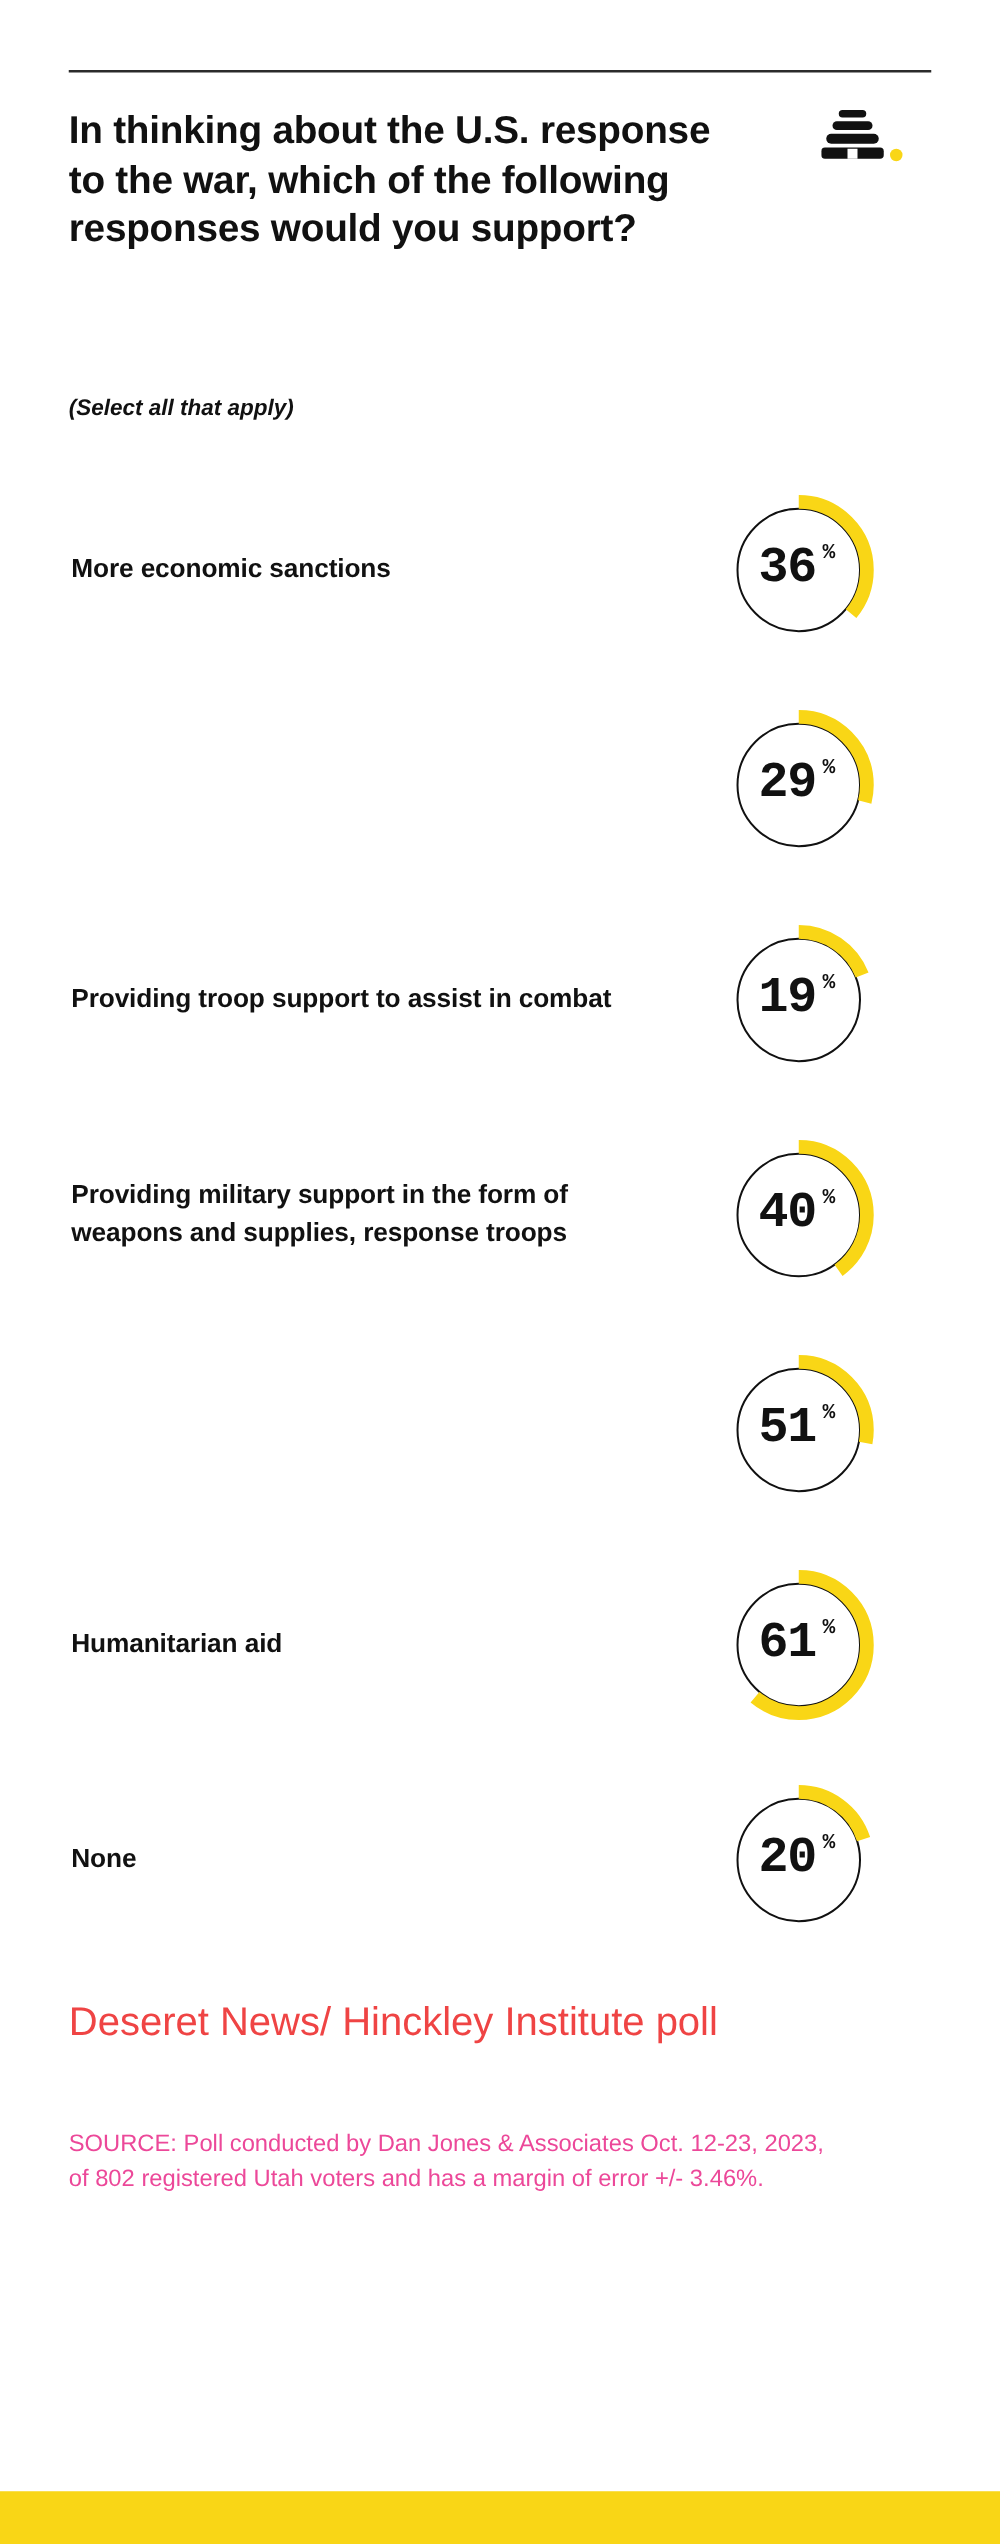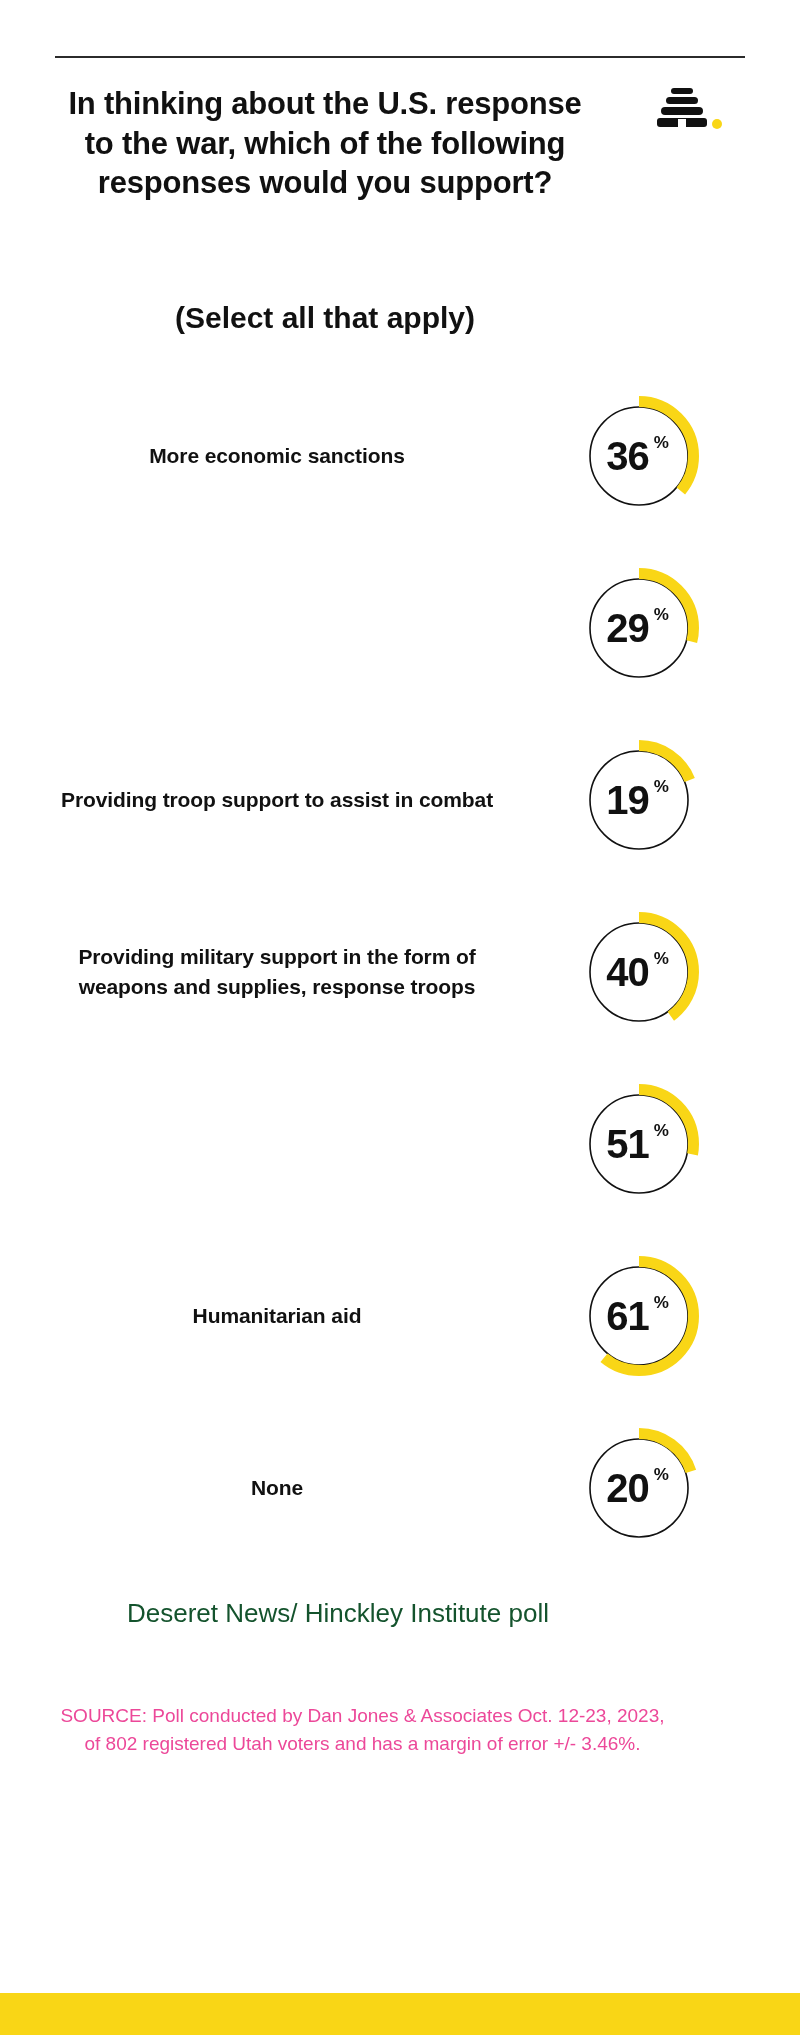--- a/index.html
+++ b/index.html
@@ -21,21 +21,20 @@
     width: 800px;
     height: 2035px;
     background: #ffffff;
   }
   .card {
     position: absolute;
     left: 55px;
     top: 0;
     width: 690px;
     height: 2035px;
-    text-align: center;
   }
   .top-rule {
     position: absolute;
     left: 0;
     top: 56px;
     width: 690px;
     height: 2px;
     background: #2b2b2b;
   }
   .headline {
@@ -45,26 +44,27 @@
     width: 540px;
     font-size: 31px;
     line-height: 1.28;
     font-weight: bold;
     letter-spacing: -0.2px;
     color: #111111;
   }
   .subhead {
     position: absolute;
     left: 0;
-    top: 300px;
+    top: 316px;
     width: 540px;
-    font-size: 30px;
+    font-size: 18px;
     line-height: 1.2;
     font-weight: bold;
     color: #111111;
+    font-style: italic;
   }
   .logo {
     position: absolute;
     right: 22px;
     top: 86px;
     width: 66px;
     height: 46px;
   }
   .rows {
     position: absolute;
@@ -99,20 +99,21 @@
   }
   .donut svg { display: block; }
   .donut .value-wrap {
     position: absolute;
     left: 0; top: 0;
     width: 128px;
     height: 128px;
     display: flex;
     align-items: center;
     justify-content: center;
+    font-family: Liberation Mono, monospace;
   }
   .donut .value {
     font-size: 40px;
     font-weight: bold;
     letter-spacing: -1px;
     line-height: 1;
     color: #111111;
     transform: translateX(-3px);
   }
   .donut .pct {
@@ -122,24 +123,23 @@
     color: #111111;
     align-self: flex-start;
     margin-top: 42px;
     margin-left: 2px;
   }
   .brand {
     position: absolute;
     left: 0;
     top: 1597px;
     width: 520px;
-    font-size: 26px;
+    font-size: 32px;
     line-height: 1.3;
-    color: #14532d;
-    margin-left: 23px;
+    color: #ef4444;
   }
   .source {
     position: absolute;
     left: 0;
     top: 1702px;
     width: 615px;
     font-size: 19px;
     line-height: 1.45;
     color: #ec4899;
   }

